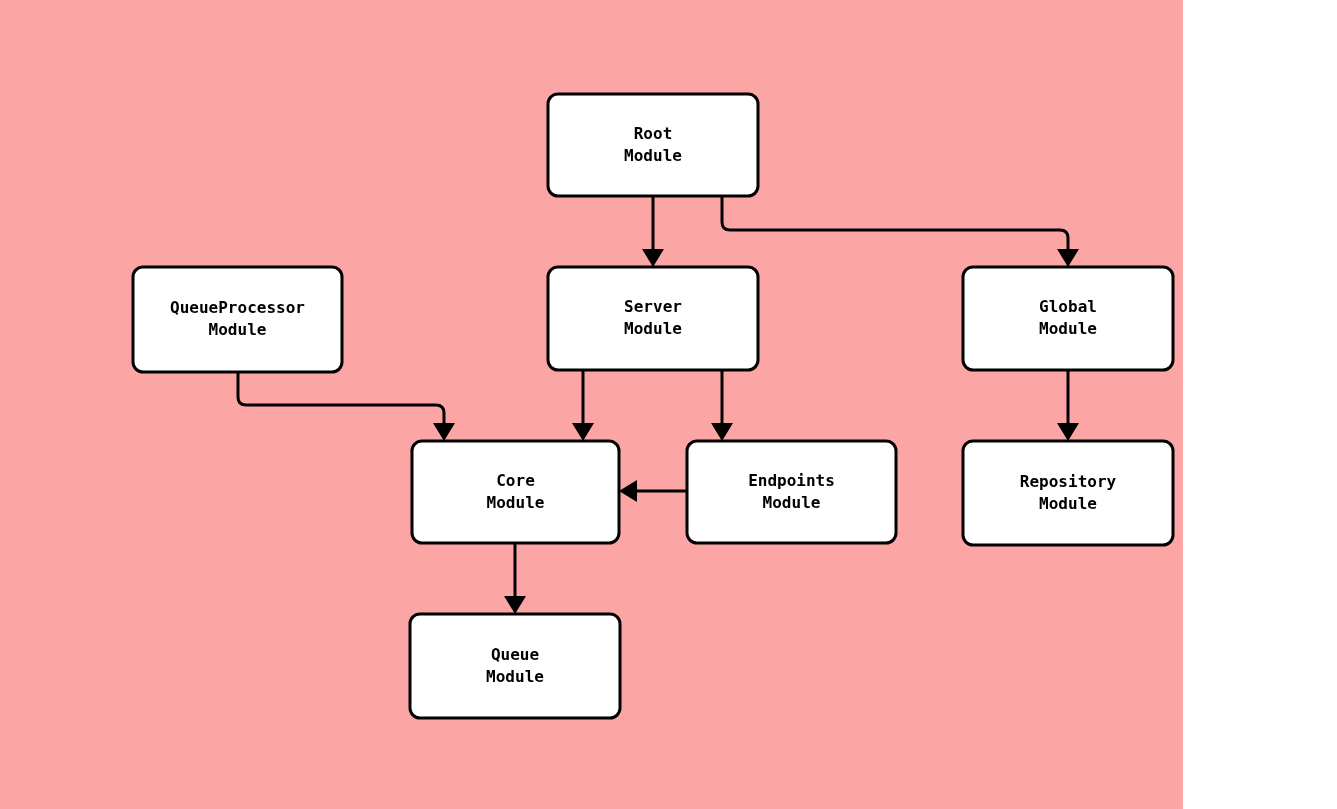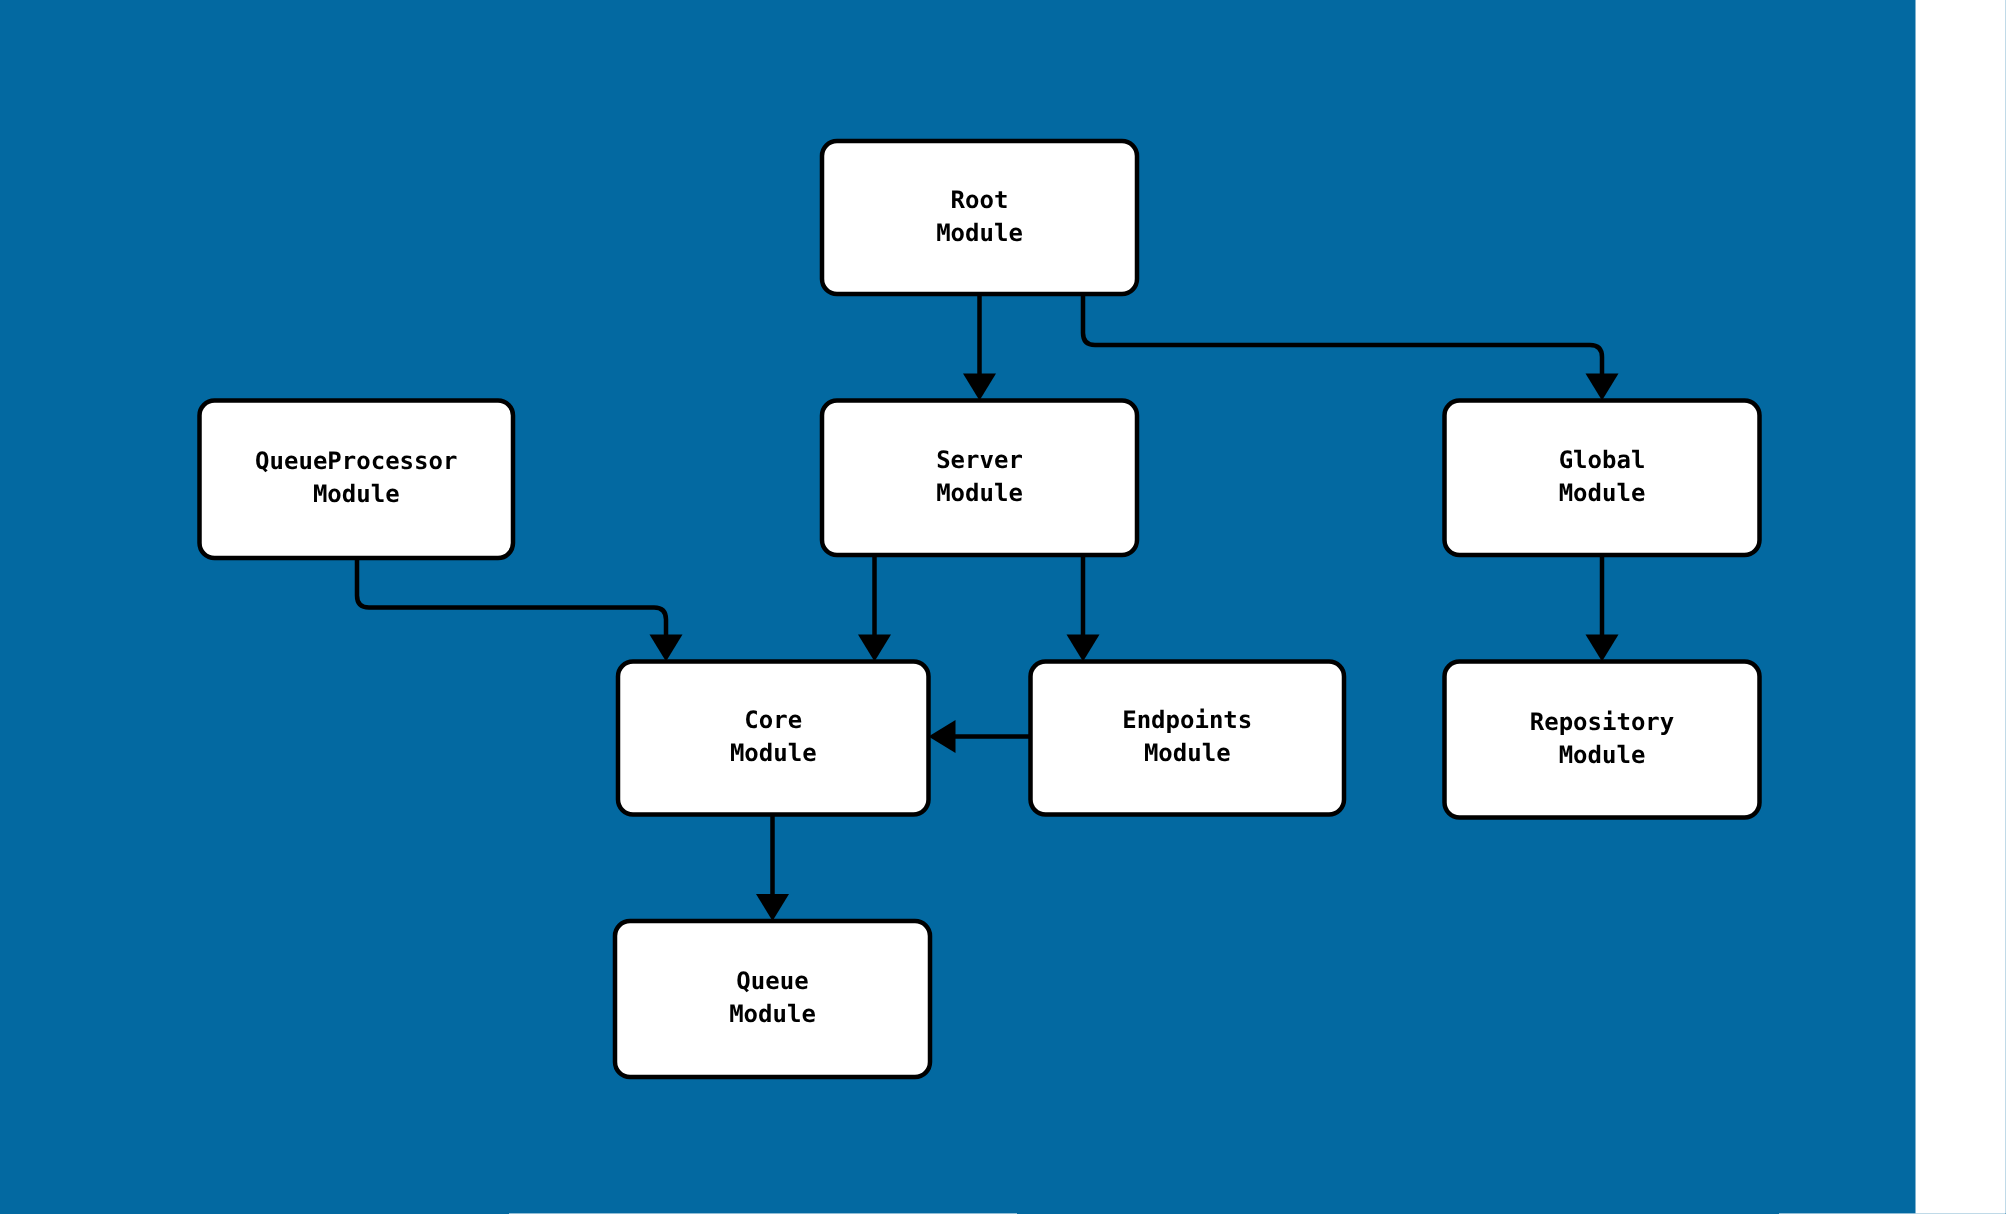--- a/index.html
+++ b/index.html
@@ -9,23 +9,23 @@
     background: #ffffff;
   }
   body {
     width: 1337px;
     height: 809px;
     overflow: hidden;
     font-family: "DejaVu Sans Mono", "Liberation Mono", monospace;
   }
   #diagram-canvas {
     position: relative;
-    width: 1277px;
+    width: 1183px;
     height: 809px;
-    background: #0369a1;
+    background: #fca5a5;
   }
   svg#graph {
     position: absolute;
     top: 0;
     left: 0;
     width: 1337px;
     height: 809px;
     display: block;
   }
   .node-box {

